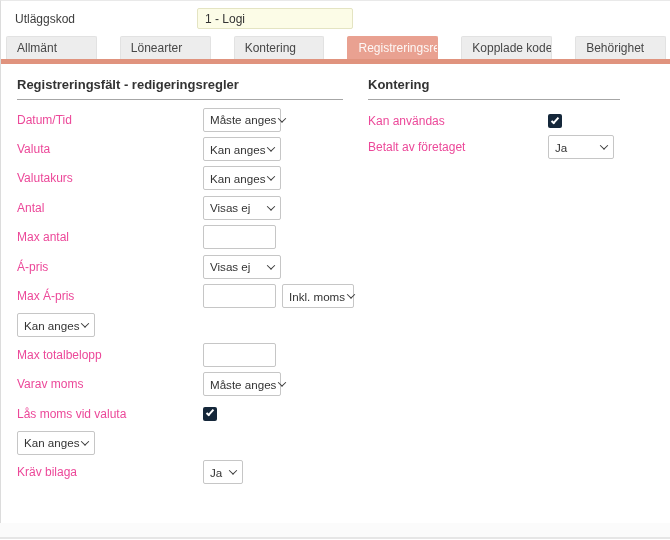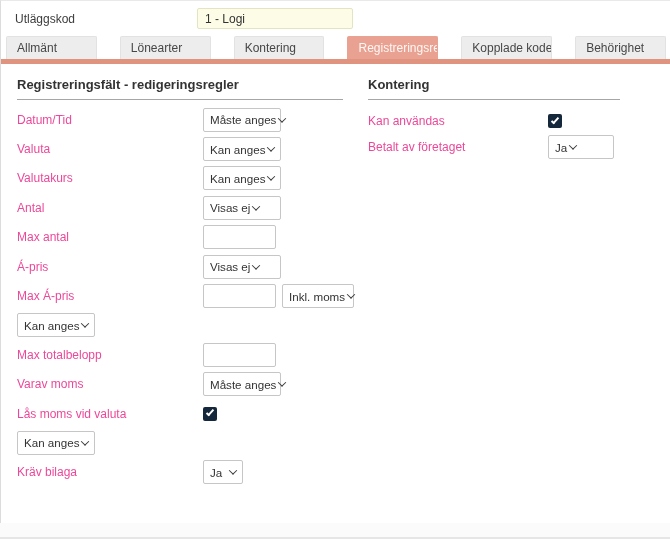--- a/index.html
+++ b/index.html
@@ -51,21 +51,21 @@
   .row { display:flex; align-items:center; }
   .col-left  .row { height:29.4px; }
   .col-right .row { height:26px; }
   .row .flabel { color:#ec4899; }
   .col-left  .flabel { width:186px; flex:none; }
   .col-right .flabel { width:180px; flex:none; }
   .controls { display:flex; align-items:center; gap:6px; }
 
   
   .select {
-    display:inline-flex; align-items:center; justify-content:flex-start;
+    display:inline-flex; align-items:center; justify-content:space-between;
     width:78px; height:24px; padding:0 6px 0 6px;
     background:#fff; border:1px solid #c6c6c6; border-radius:2px;
     color:#333; cursor:default; white-space:nowrap;
   }
   .select.mid { width:72px; }
   .select.fit { width:auto; gap:5px; }
   .col-right .select { width:66px; }
   .select .val { font-size:11.6px; }
   .chev {
     display:inline-block; width:6px; height:6px; flex:none;

